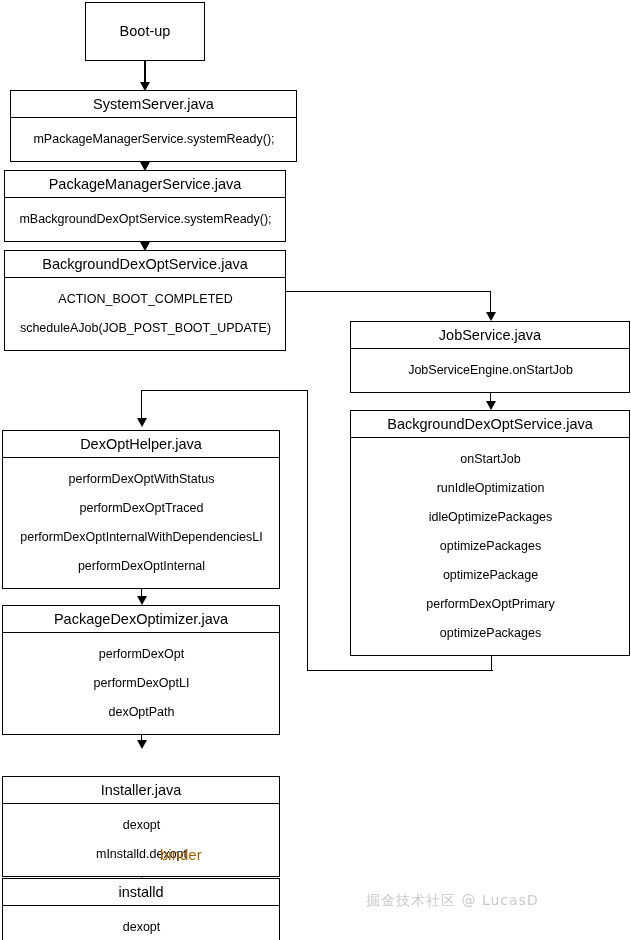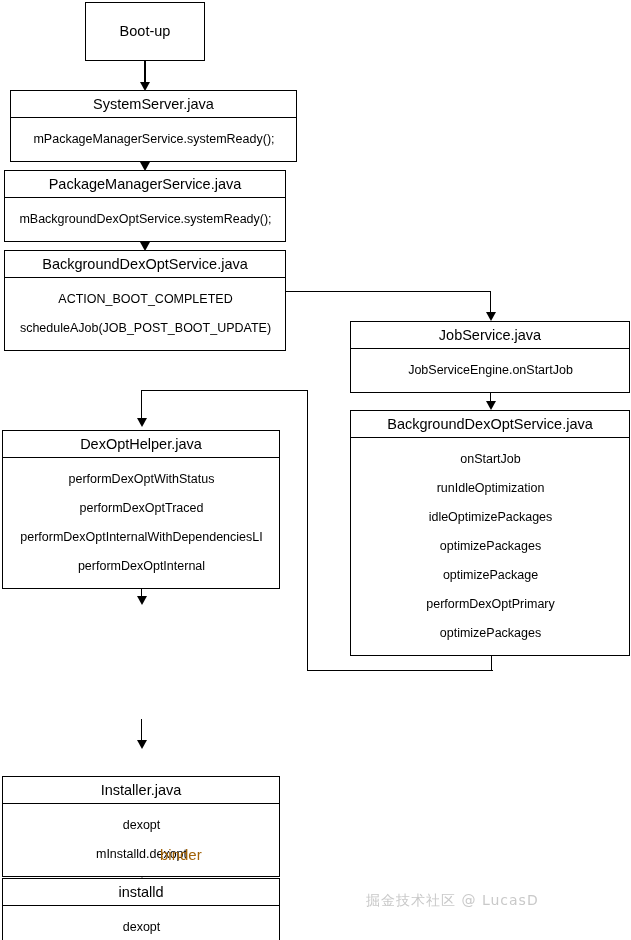--- a/index.html
+++ b/index.html
@@ -176,20 +176,28 @@
       <div class="row">performDexOptWithStatus</div>
       <div class="row">performDexOptTraced</div>
       <div class="row">performDexOptInternalWithDependenciesLI</div>
       <div class="row">performDexOptInternal</div>
     </div>
   </div>
 
   <div class="seg v" style="left:140.5px; top:575px; height:24px;"></div>
   <div class="arrow-down" style="left:136.5px; top:596px;"></div>
 
+  <div class="node has-body" style="left:2px; top:605px; width:278px;">
+    <div class="title">PackageDexOptimizer.java</div>
+    <div class="body">
+      <div class="row">performDexOpt</div>
+      <div class="row">performDexOptLI</div>
+      <div class="row">dexOptPath</div>
+    </div>
+  </div>
 
   <div class="seg v" style="left:140.5px; top:719px; height:24px;"></div>
   <div class="arrow-down" style="left:136.5px; top:740px;"></div>
 
   <div class="node has-body" style="left:2px; top:749px; width:278px;margin-top:27px;">
     <div class="title">Installer.java</div>
     <div class="body">
       <div class="row">dexopt</div>
       <div class="row">mInstalld.dexopt</div>
     </div>

